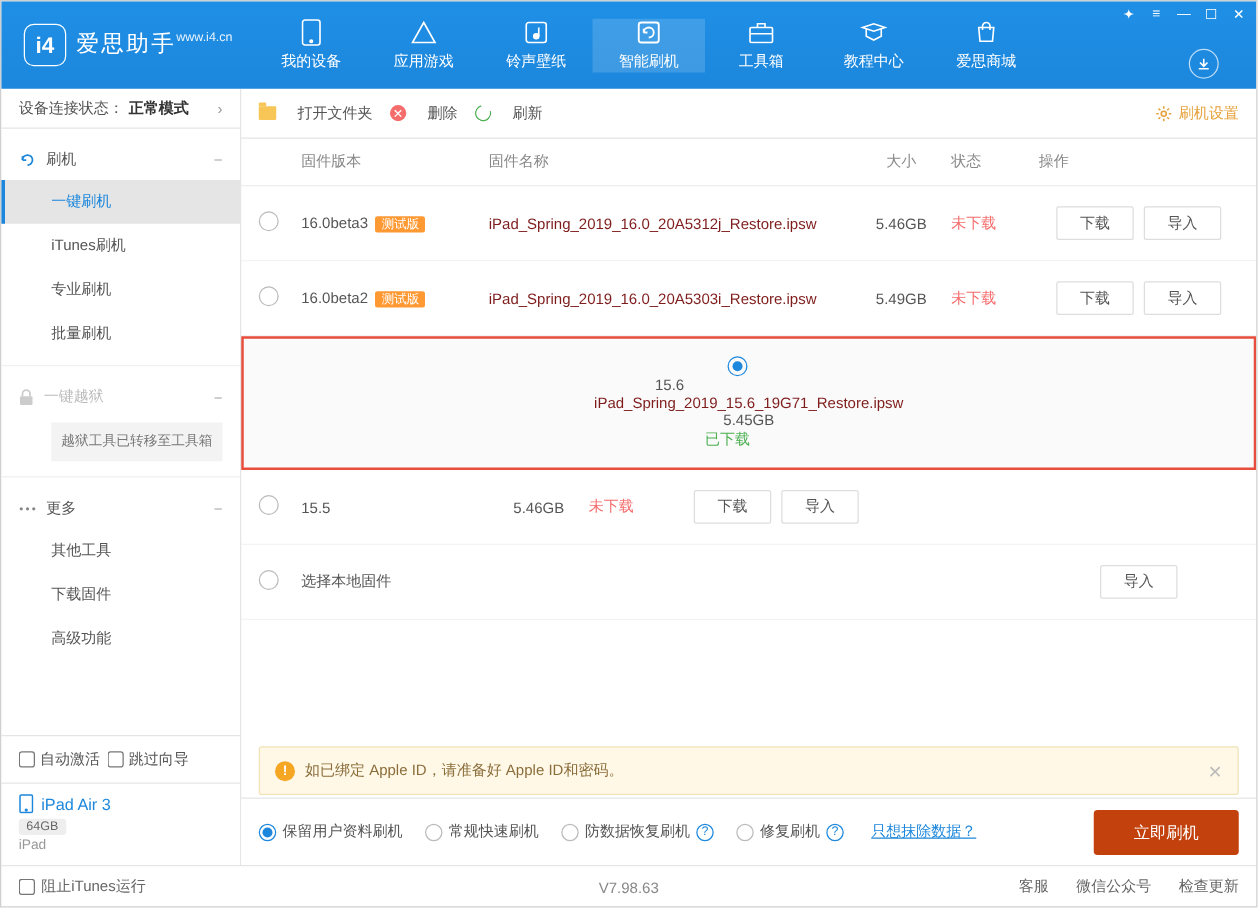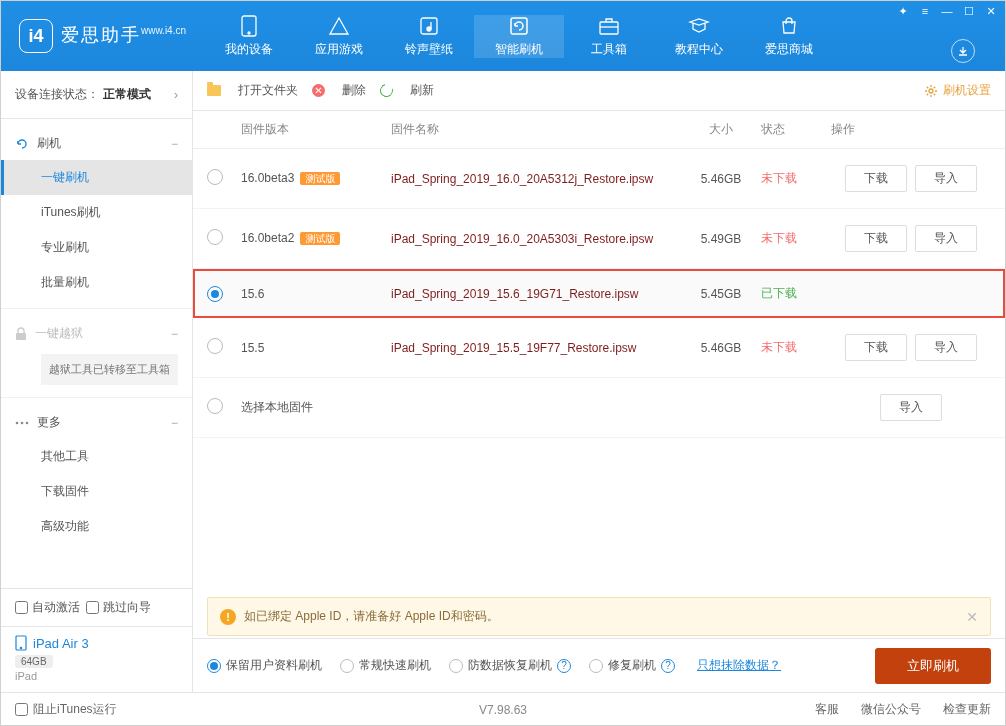--- a/index.html
+++ b/index.html
@@ -17,21 +17,21 @@
 .nav-item.active { background: rgba(255,255,255,0.15); }
 .nav-icon { width: 22px; height: 22px; display: flex; align-items: center; justify-content: center; }
 .nav-label { font-size: 12px; }
 
 .win-controls { position: absolute; right: 4px; top: 2px; display: flex; gap: 2px; }
 .win-btn { width: 20px; height: 16px; display: flex; align-items: center; justify-content: center; cursor: pointer; color: #fff; font-size: 11px; }
 .down-circle { position: absolute; right: 30px; top: 38px; width: 24px; height: 24px; border: 1.5px solid rgba(255,255,255,0.7); border-radius: 50%; display: flex; align-items: center; justify-content: center; color: #fff; cursor: pointer; }
 
 .main { display: flex; height: 621px; }
 .sidebar { width: 192px; border-right: 1px solid #e5e5e5; display: flex; flex-direction: column; }
-.status-bar { height: 48px; border-bottom: 1px solid #e5e5e5; display: flex; align-items: center; padding: 0 14px; font-size: 12px; color: #555; }
+.status-bar { height: 32px; border-bottom: 1px solid #e5e5e5; display: flex; align-items: center; padding: 0 14px; font-size: 12px; color: #555; }
 .status-bar b { color: #333; margin-left: 4px; }
 .status-bar .chev { margin-left: auto; color: #999; }
 
 .side-section { padding: 8px 0; border-bottom: 1px solid #f0f0f0; }
 .side-head { display: flex; align-items: center; padding: 8px 14px; color: #555; gap: 8px; cursor: pointer; }
 .side-head .minus { margin-left: auto; color: #aaa; }
 .side-item { padding: 9px 14px 9px 40px; color: #555; cursor: pointer; }
 .side-item.active { background: #e5e5e5; border-left: 3px solid #1c87dc; padding-left: 37px; color: #1c87dc; }
 .side-note { margin: 4px 14px 4px 40px; background: #f3f3f3; padding: 8px; color: #777; font-size: 11px; line-height: 1.4; }
 .side-head.disabled { color: #bbb; }
@@ -55,21 +55,21 @@
 
 .table-head { display: flex; padding: 10px 14px; color: #888; font-size: 12px; border-bottom: 1px solid #eee; }
 .col-radio { width: 34px; }
 .col-ver { width: 150px; }
 .col-name { flex: 1; }
 .col-size { width: 80px; text-align: center; }
 .col-status { width: 70px; }
 .col-ops { width: 160px; }
 
 .row { display: flex; align-items: center; padding: 16px 14px; border-bottom: 1px solid #f3f3f3; color: #555; }
-.row.highlight { border: 2px solid #e74c3c; background: #fafafa; padding: 14px 12px; }
+.row.highlight { border: 2px solid #e74c3c; background: #fafafa; padding: 14px 12px; flex-direction: column; }
 .radio { width: 16px; height: 16px; border: 1px solid #bbb; border-radius: 50%; display: inline-flex; align-items: center; justify-content: center; cursor: pointer; }
 .radio.checked { border-color: #1c87dc; }
 .radio.checked::after { content: ''; width: 8px; height: 8px; background: #1c87dc; border-radius: 50%; }
 .badge { background: #ff9933; color: #fff; font-size: 10px; padding: 1px 5px; border-radius: 2px; margin-left: 6px; }
 .fname { color: #7f1d1d; }
 .status-not { color: #f56c6c; }
 .status-done { color: #4caf50; }
 .op-btn { border: 1px solid #ddd; background: #fff; padding: 4px 18px; border-radius: 2px; cursor: pointer; font-size: 12px; color: #555; }
 .col-ops { display: flex; gap: 8px; justify-content: center; }
 
@@ -318,21 +318,20 @@
           <div class="col-radio"><span class="radio checked"></span></div>
           <div class="col-ver">15.6</div>
           <div class="col-name fname">iPad_Spring_2019_15.6_19G71_Restore.ipsw</div>
           <div class="col-size">5.45GB</div>
           <div class="col-status status-done">已下载</div>
           <div class="col-ops"></div>
         </div>
         <div class="row">
           <div class="col-radio"><span class="radio"></span></div>
           <div class="col-ver">15.5</div>
-          <div class="col-name fname">iPad_Spring_2019_15.5_19F77_Restore.ipsw</div>
           <div class="col-size">5.46GB</div>
           <div class="col-status status-not">未下载</div>
           <div class="col-ops">
             <button class="op-btn">下载</button>
             <button class="op-btn">导入</button>
           </div>
         </div>
       </div>
 
     <div class="row">

